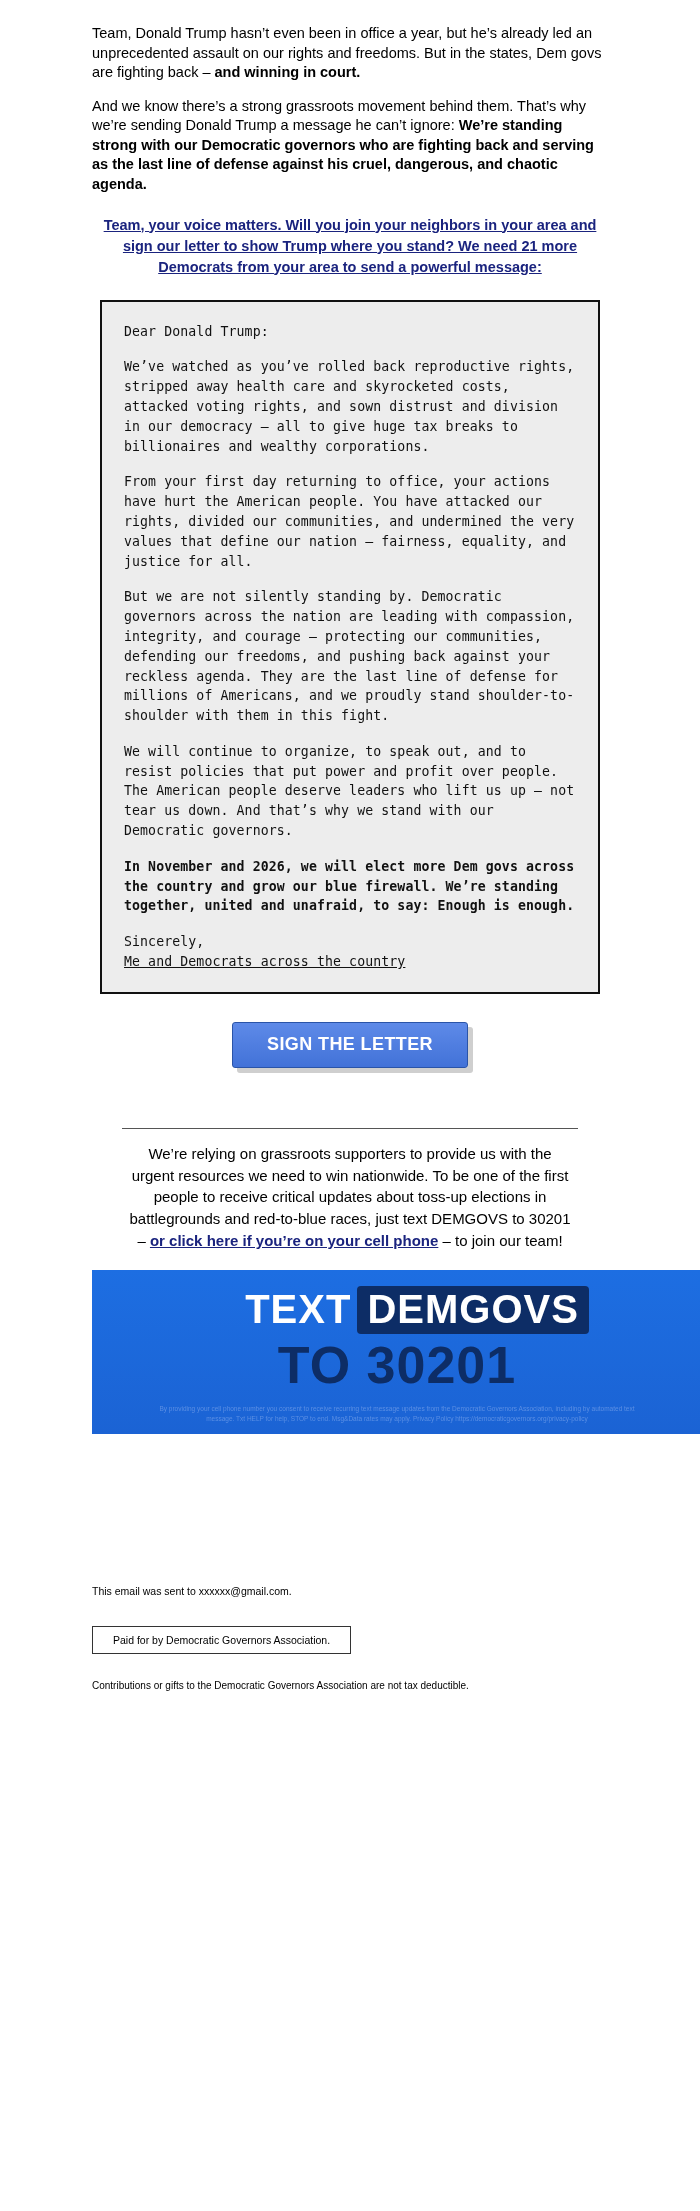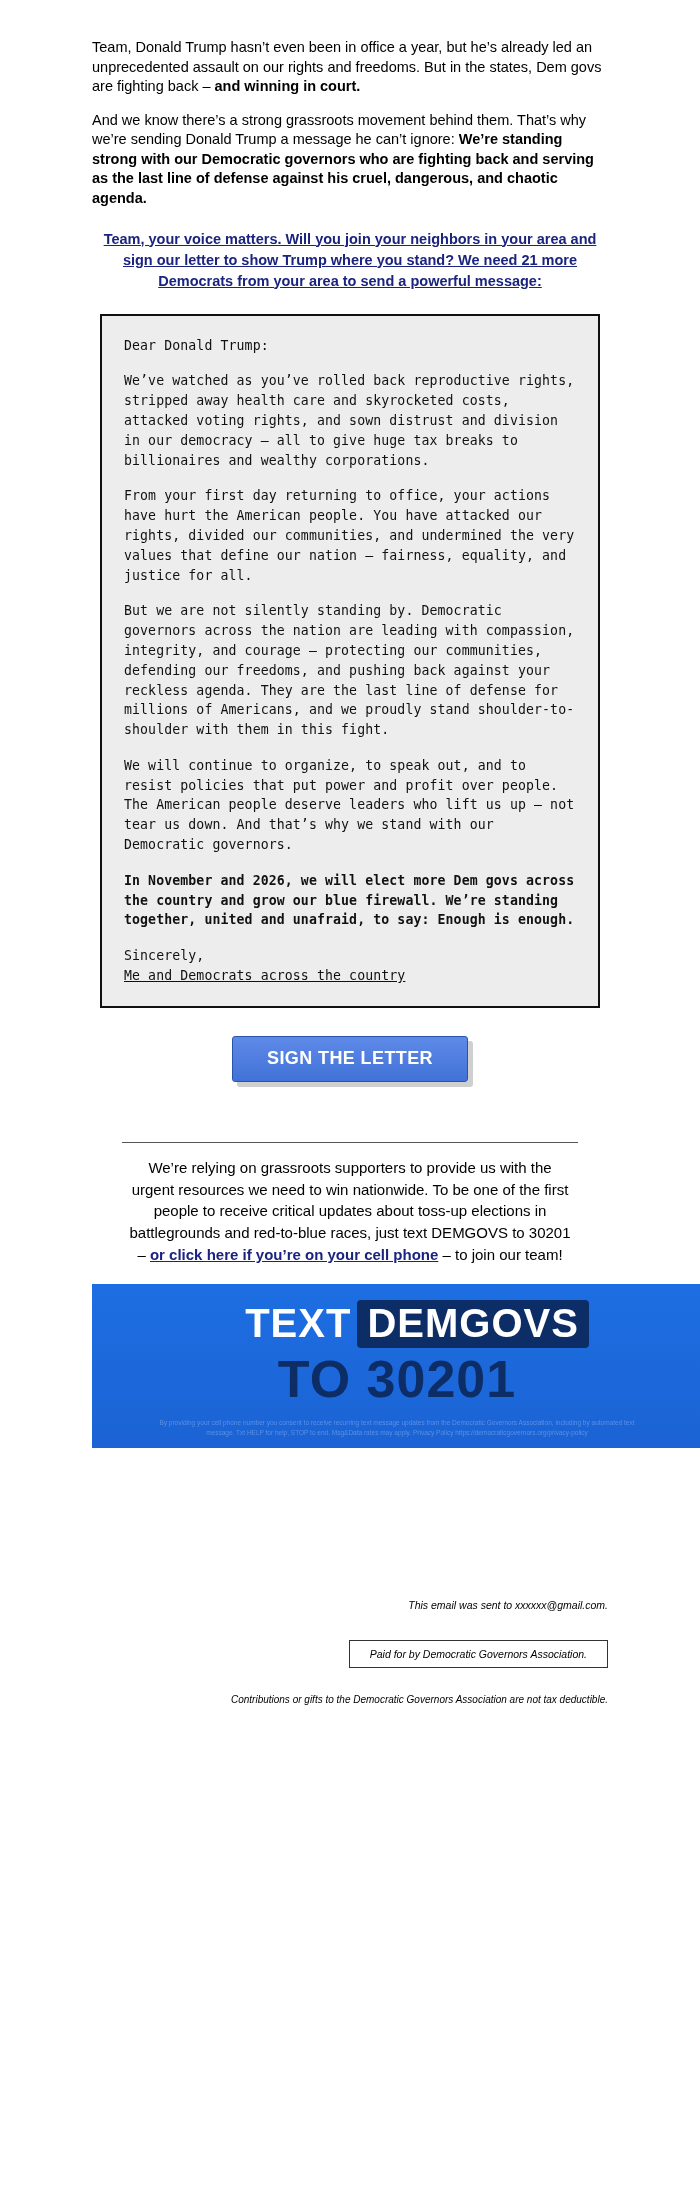--- a/index.html
+++ b/index.html
@@ -7,21 +7,21 @@
     padding: 0;
     background: #ffffff;
   }
   body {
     width: 700px;
     font-family: "Liberation Sans", sans-serif;
     color: #000000;
   }
   .page {
     width: 568px;
-    margin: 16px auto;
+    margin: 2px auto;
     position: relative;
     box-sizing: border-box;
   }
   .content {
     padding: 22px 26px 0 26px;
   }
   p.body-para {
     font-size: 14.5px;
     line-height: 1.35;
     margin: 0 0 14px 0;
@@ -137,22 +137,21 @@
     margin-top: 4px;
   }
   .banner-fine {
     font-size: 6.5px;
     line-height: 1.55;
     color: #5b8fe4;
     margin: 12px 60px 0 60px;
   }
   .bottom-block {
     margin-top: 150px;
-    text-align: right;
-    font-style: italic;
+    text-align: left;
   }
   .sent-to {
     font-size: 10.5px;
     line-height: 1.5;
     color: #000;
   }
   .sent-to a {
     color: #000;
     text-decoration: underline;
   }

